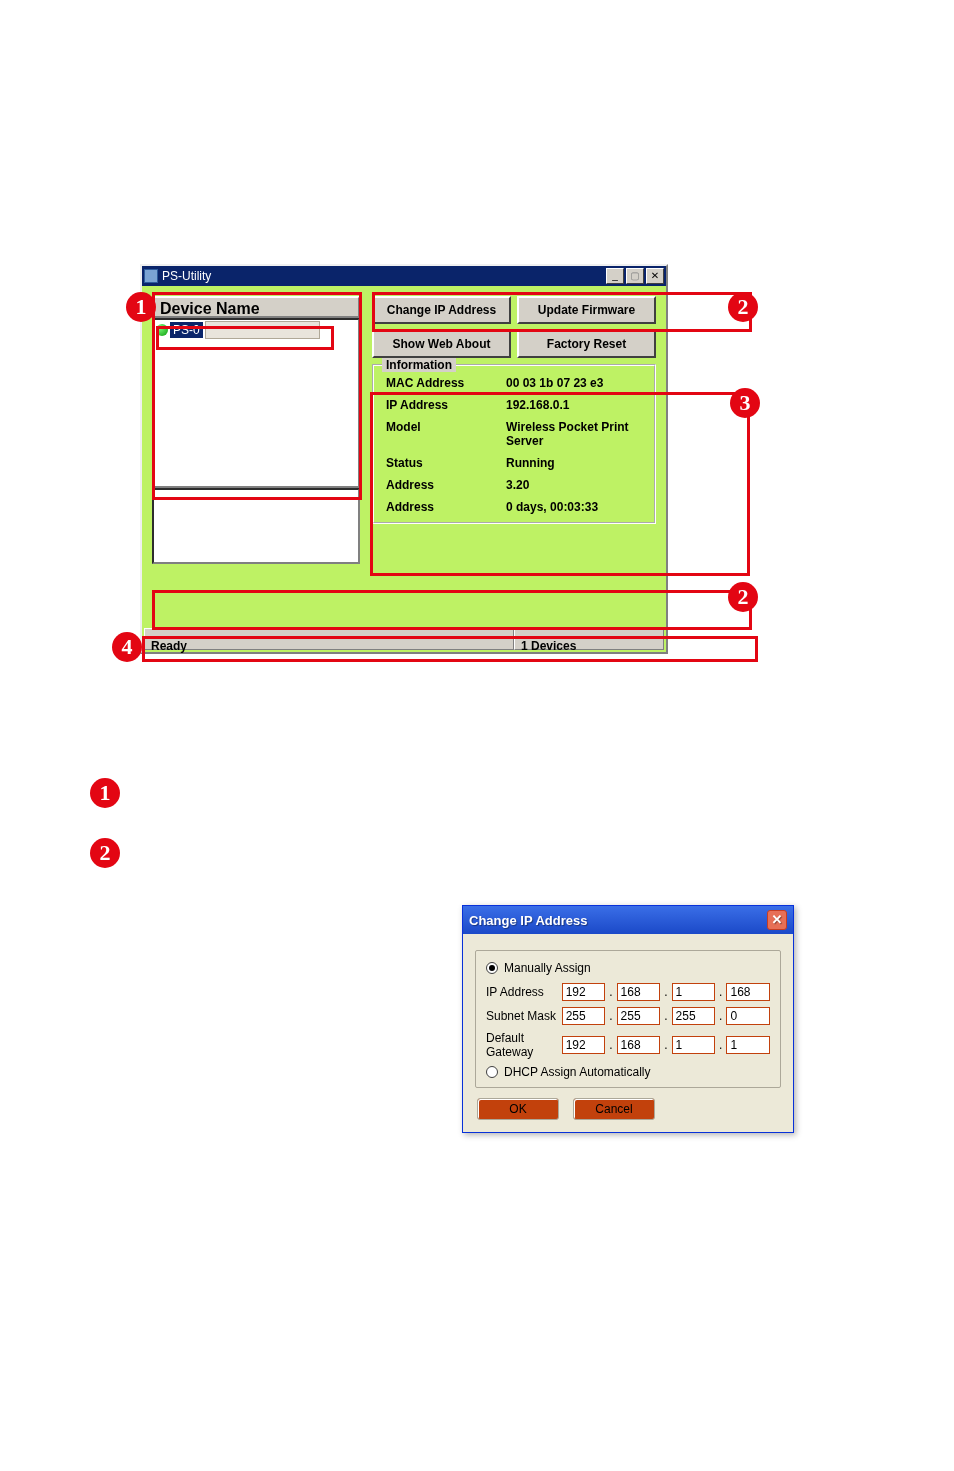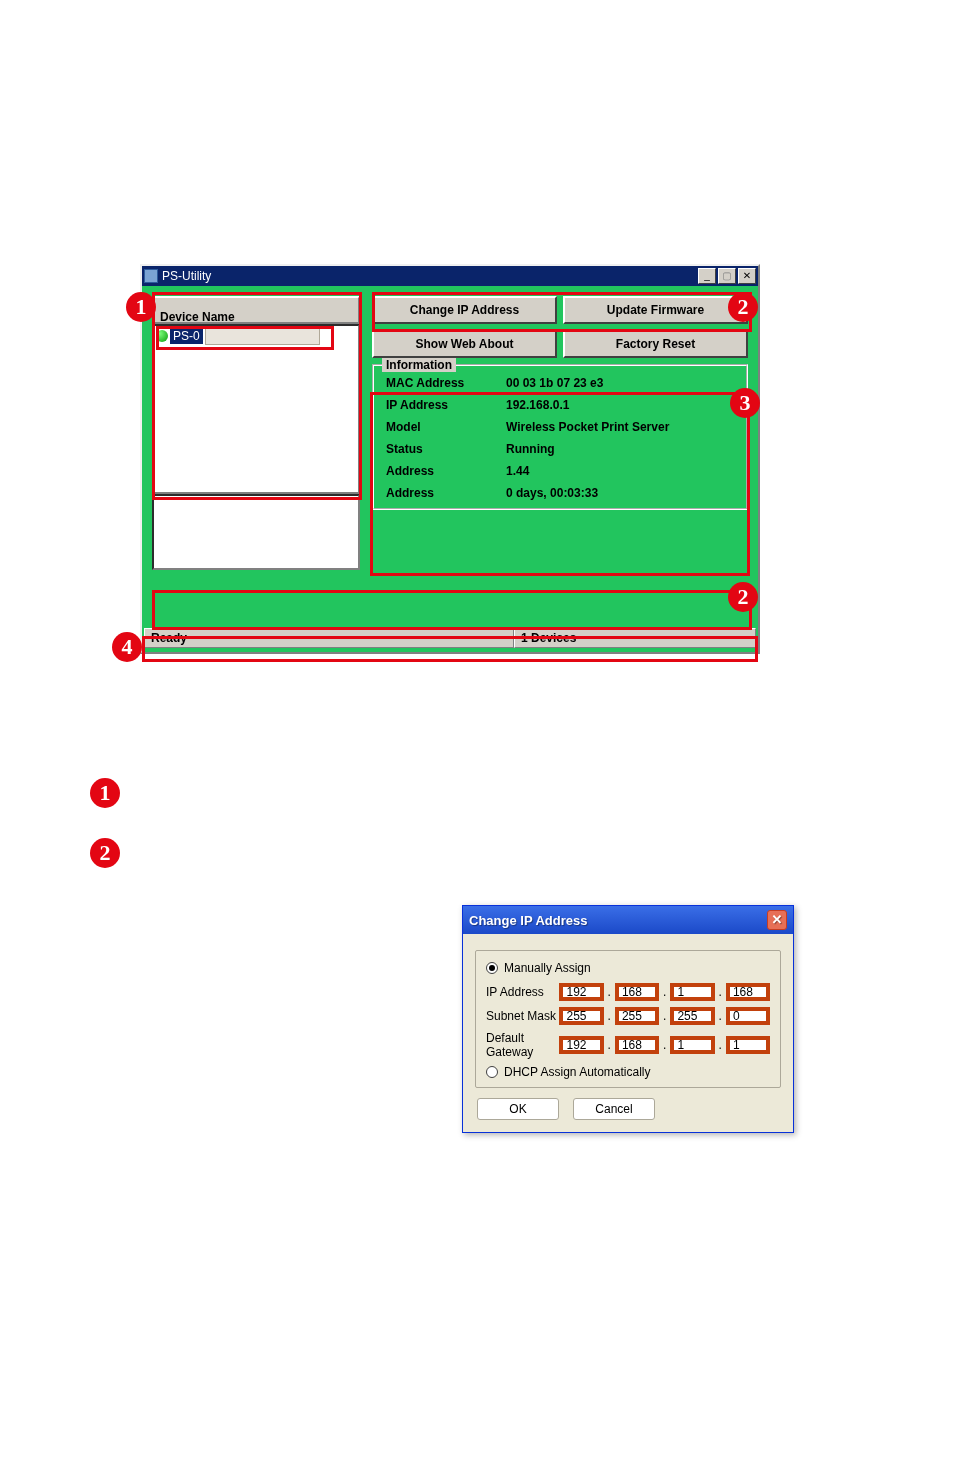--- a/index.html
+++ b/index.html
@@ -9,22 +9,22 @@
     background: #fff;
     font-family: "MS Sans Serif", Tahoma, Arial, sans-serif;
     position: relative;
   }
 
   
   .ps-window {
     position: absolute;
     left: 140px;
     top: 264px;
-    width: 620px;
-    background: #22c55e;
+    width: 528px;
+    background: #bef264;
     border: 2px solid #808080;
     border-top-color: #f0f0f0;
     border-left-color: #f0f0f0;
   }
   .titlebar {
     background: #0a246a;
     color: #fff;
     height: 20px;
     display: flex;
     align-items: center;
@@ -56,23 +56,23 @@
     position: absolute;
     left: 10px; top: 10px;
     width: 208px;
   }
   .device-header {
     height: 22px;
     background: #d4d0c8;
     border: 2px solid #808080;
     border-top-color: #fff;
     border-left-color: #fff;
-    font-size: 12px;
-    font-weight: bold;
-    padding: 12px 6px;
+    font-size: 16px;
+    font-weight: bold;
+    padding: 2px 6px;
   }
   .device-list {
     background: #fff;
     border: 2px inset #808080;
     height: 170px;
     overflow: hidden;
   }
   .device-item {
     display: flex;
     align-items: center;
@@ -155,21 +155,21 @@
     left: 2px; right: 2px; top: 342px;
     height: 20px;
     display: flex;
   }
   .status-cell {
     border: 1px solid #808080;
     border-top-color: #fff;
     border-left-color: #fff;
     font-size: 12px;
     font-weight: bold;
-    padding: 2px 6px;
+    padding: 10px 6px;
     background:#d4d0c8;
   }
   .status-cell.first { flex: 0 0 370px; background:#d4d0c8; }
   .status-cell.second { flex: 1; }
 
   .ps-body { height: 366px; }
 
   
   .redbox {
     position: absolute;
@@ -239,32 +239,32 @@
   .radio-row { display: flex; align-items: center; gap: 6px; margin-bottom: 8px; }
   .radio {
     width: 12px; height: 12px; border: 1px solid #404040; border-radius: 50%; background: #fff;
     display: inline-flex; align-items:center; justify-content:center;
   }
   .radio .dot { width:6px; height:6px; border-radius:50%; background:#000; }
   .field-row { display: flex; align-items: center; margin-bottom: 6px; }
   .field-row .lbl { width: 100px; }
   .ip-box {
     width: 55px; height: 18px;
-    border: 4px solid #c2410c;
+    border: 1px solid #c2410c;
     background: #fff;
     font-size: 12px;
     padding: 0 3px;
     display: inline-flex;
     align-items: center;
   }
   .dot-sep { padding: 0 4px; }
   .xp-btnrow { display: flex; gap: 14px; padding-left: 2px; }
   .xp-btn {
     width: 82px; height: 22px;
-    background: #ffffff;
+    background: #c2410c;
     border: 1px solid #aca899;
     border-radius: 3px;
     font-size: 12px;
     display:flex; align-items:center; justify-content:center;
     box-shadow: inset 1px 1px 0 #fff;
   }
 </style>
 </head>
 <body>
 
@@ -315,21 +315,21 @@
         <div class="info-row">
             <span class="k">Model</span>
             <span class="v">Wireless Pocket Print Server</span>
           </div>
         <div class="info-row">
             <span class="k">Status</span>
             <span class="v">Running</span>
           </div>
         <div class="info-row">
             <span class="k">Address</span>
-            <span class="v">1.44</span>
+            <span class="v">3.20</span>
           </div>
         <div class="info-row" style="margin-bottom:2px;">
             <span class="k">Address</span>
             <span class="v">0 days, 00:03:33</span>
           </div>
       </div>
     </div>
 
 
     <div class="statusbar">

